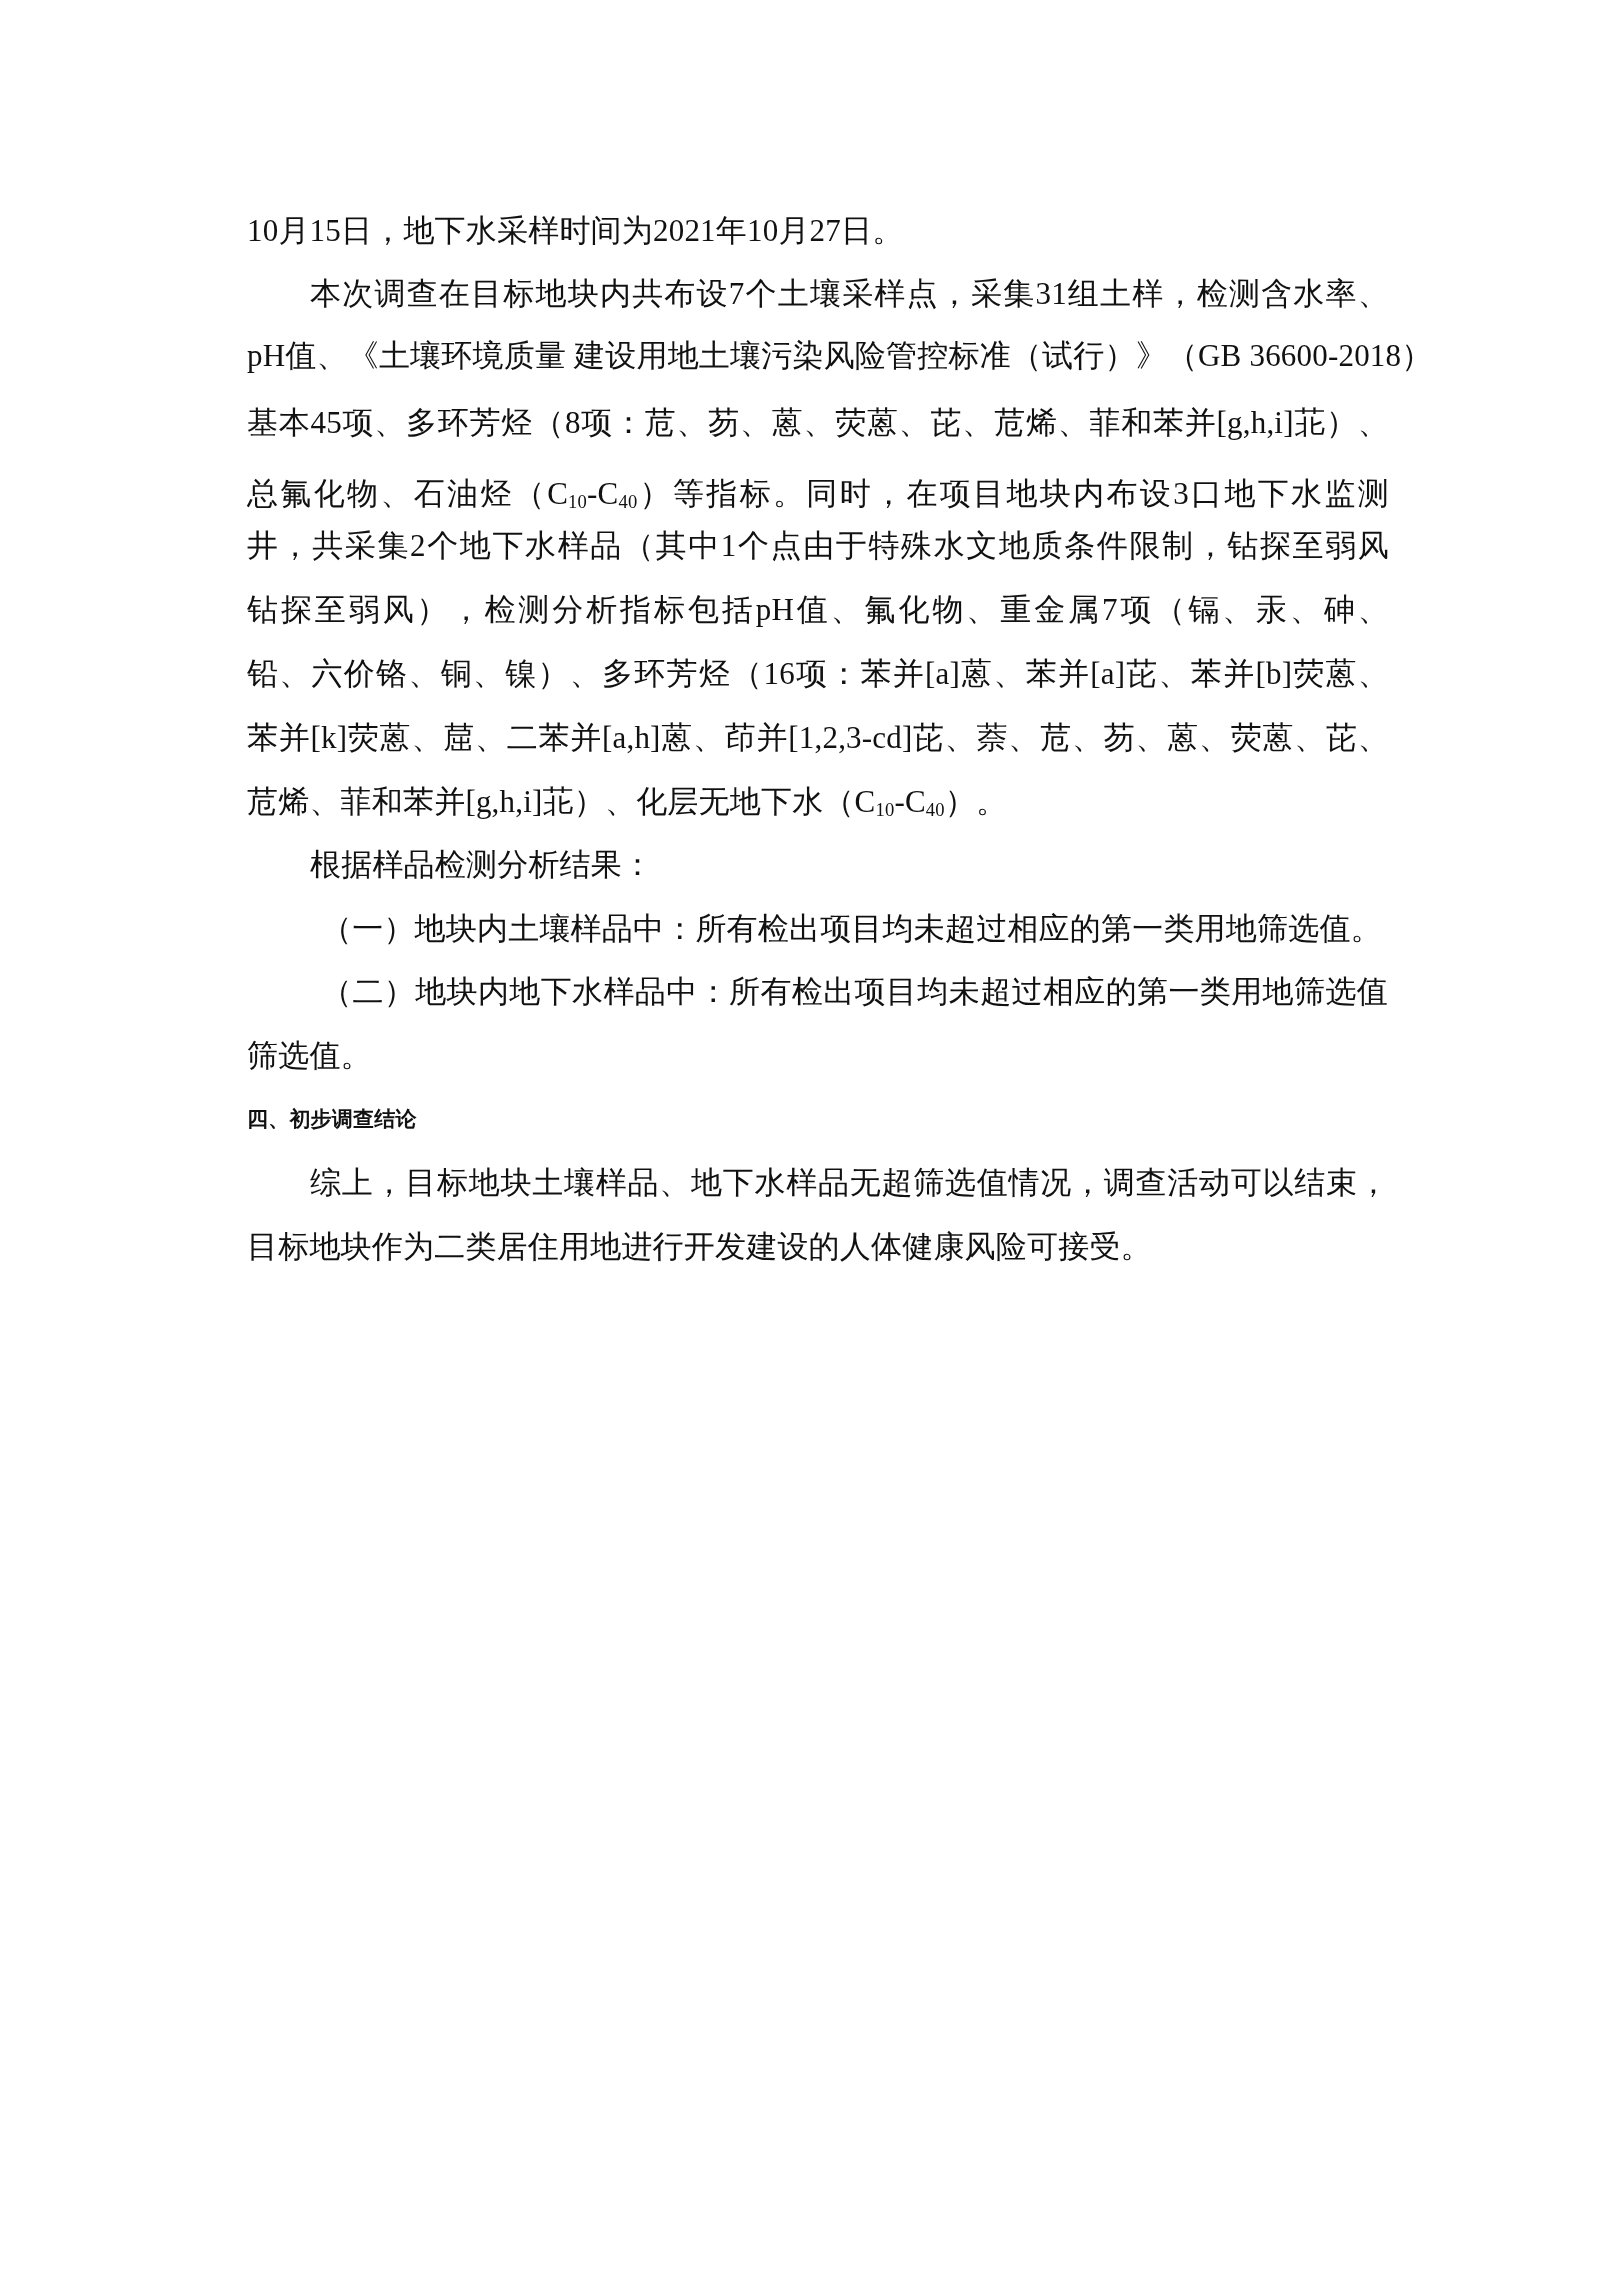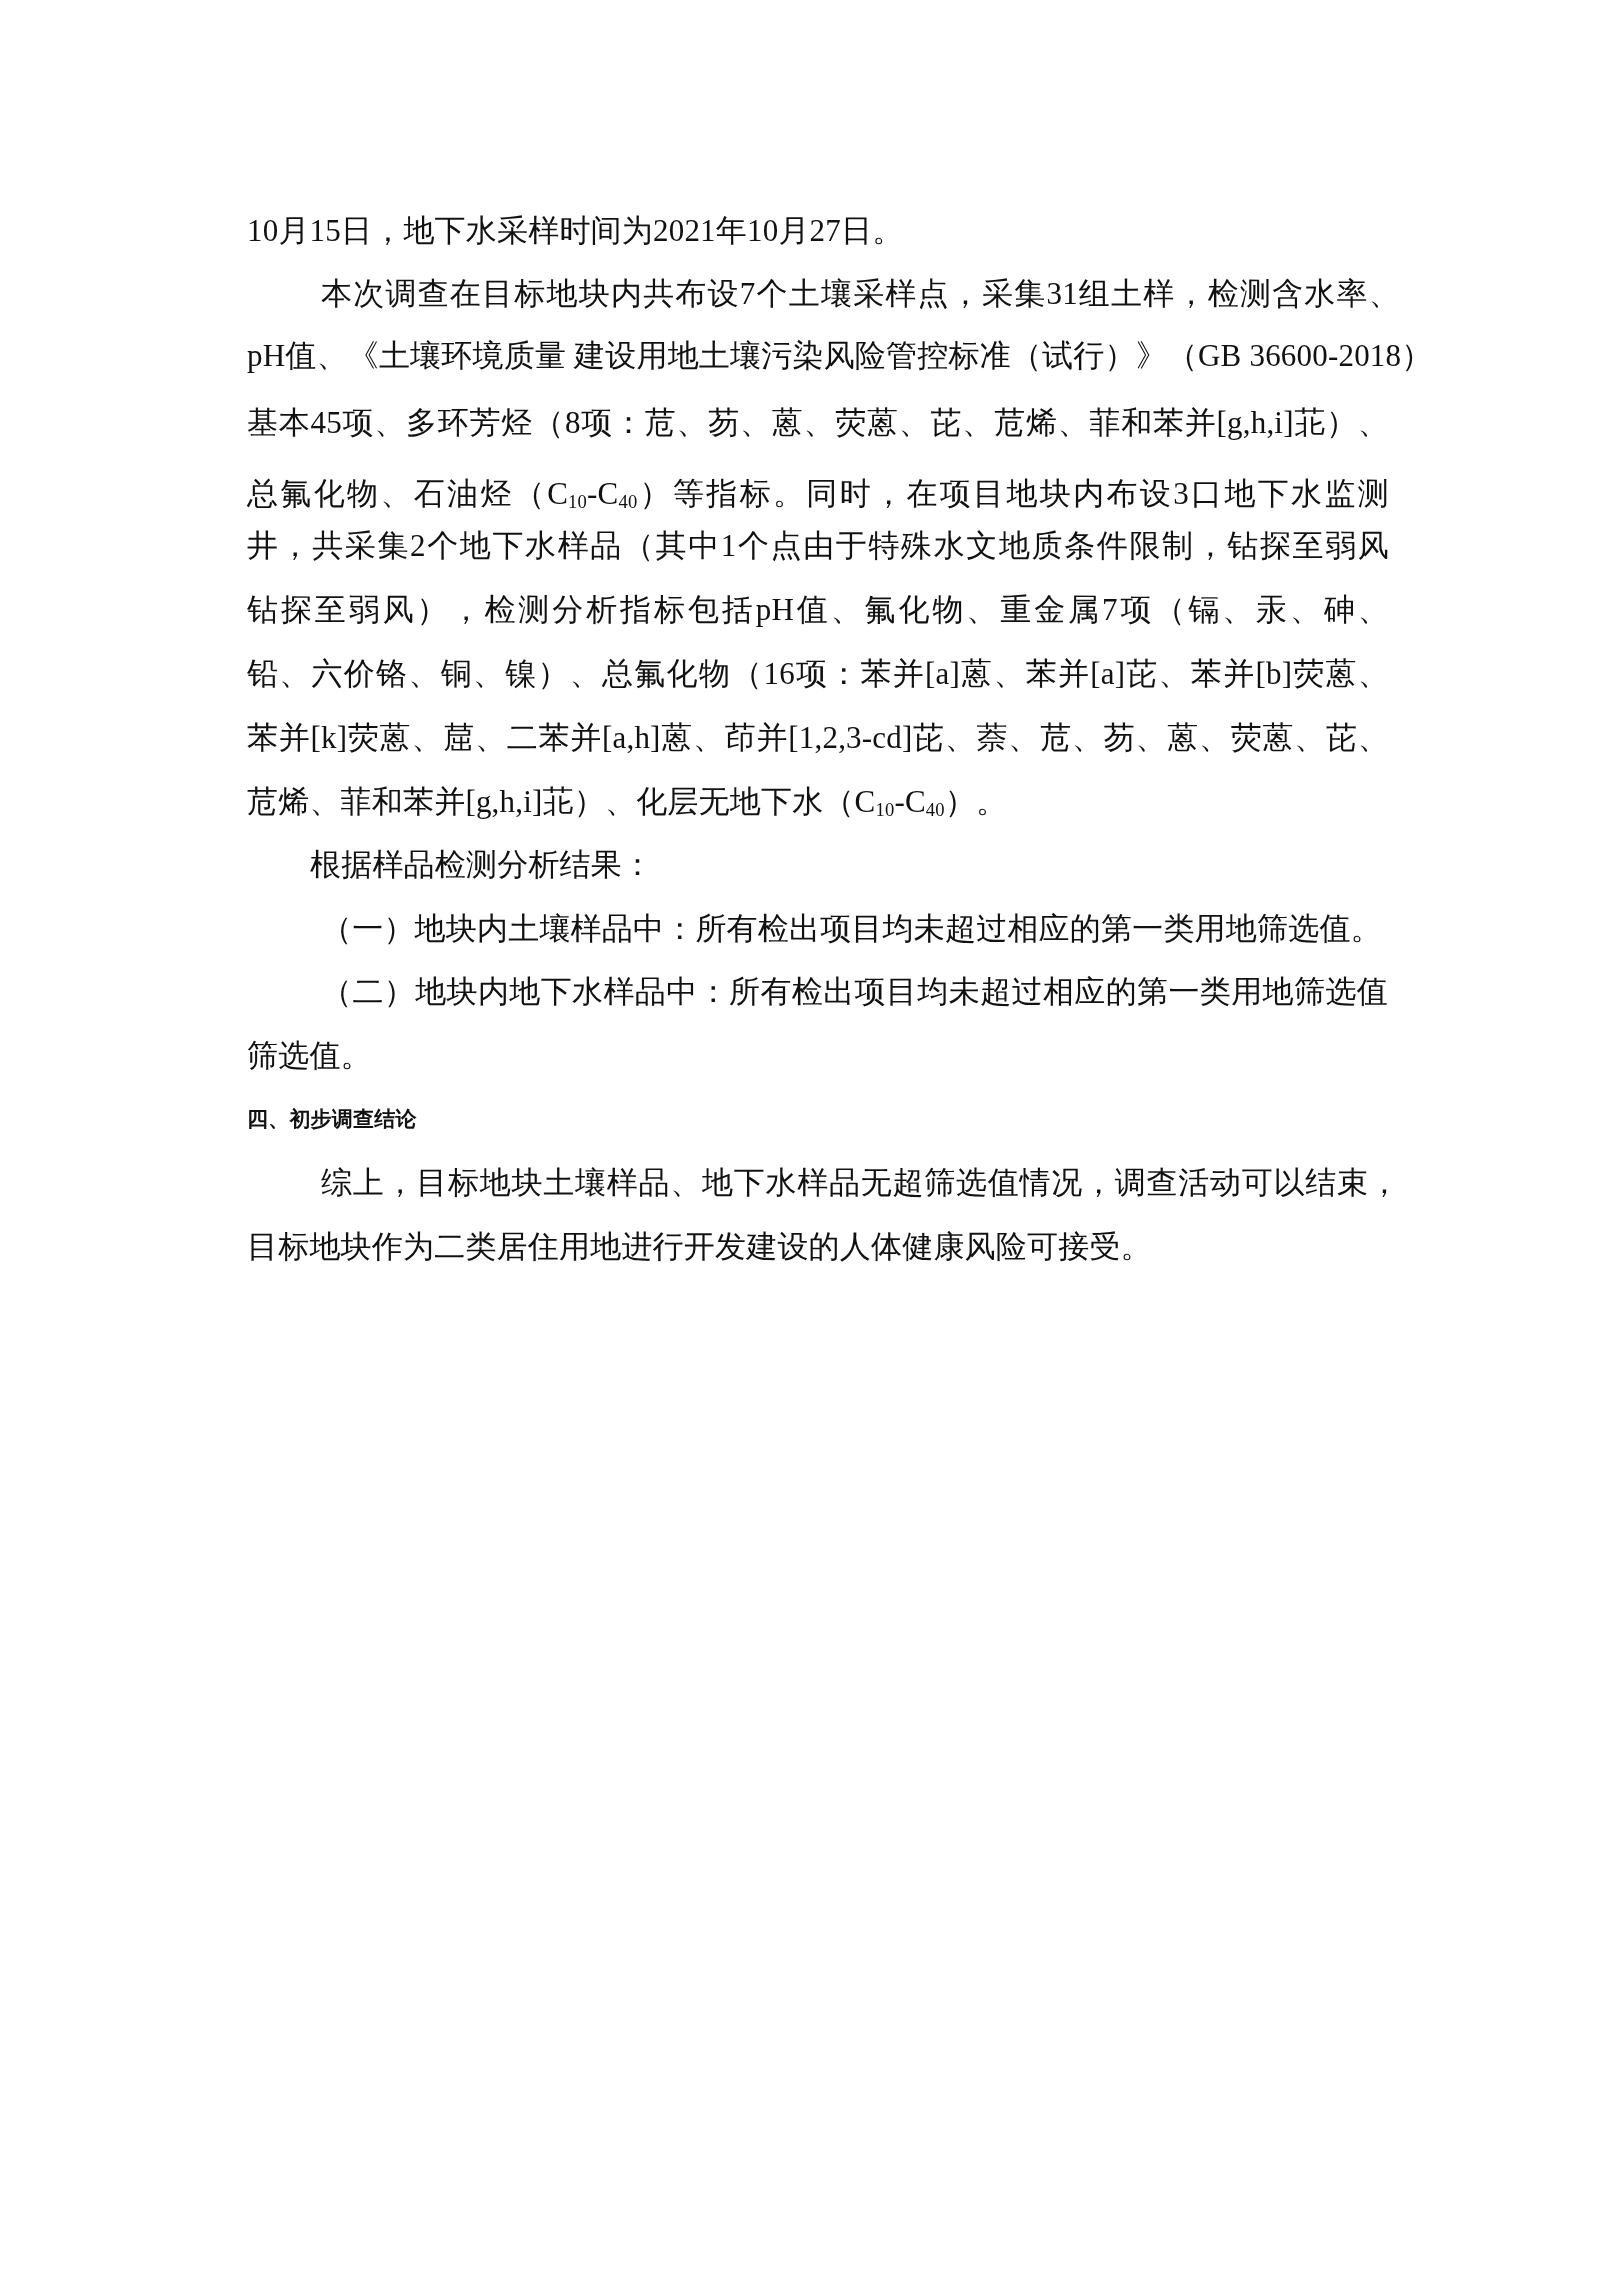--- a/index.html
+++ b/index.html
@@ -8,40 +8,40 @@
       position: absolute; left: 247px; top: 0; width: 1142px;
       font-family: "Liberation Serif", "DejaVu Serif", serif;
       color: #111111; font-size: 31px;
     }
     .line {
       position: absolute; left: 0; height: 43px; line-height: 43px;
       white-space: nowrap; letter-spacing: 0.2px;
     }
     .just { width: 1142px; text-align: justify; text-align-last: justify; }
     .indent { left: 63px; }
-    .indent.just { width: 1079px; margin-left: 11px; }
+    .indent.just { width: 1079px; }
     .indent2 { left: 74px; }
     .heading { font-weight: bold; font-family: "DejaVu Sans", "Liberation Sans", sans-serif; font-size: 21px; }
     sub { font-size: 60%; vertical-align: -3.9px; line-height: 0; }
   </style>
 </head>
 <body>
 
 <div class="page">
   <div class="line" style="top:209px">10月15日，地下水采样时间为2021年10月27日。</div>
 
   <div class="line indent just" style="top:272px">本次调查在目标地块内共布设7个土壤采样点，采集31组土样，检测含水率、</div>
   <div class="line just" style="top:334px">pH值、《土壤环境质量  建设用地土壤污染风险管控标准（试行）》（GB 36600-2018）</div>
   <div class="line just" style="top:401px">基本45项、多环芳烃（8项：苊、芴、蒽、荧蒽、芘、苊烯、菲和苯并[g,h,i]苝）、</div>
   <div class="line just" style="top:472px">
     <span>总氟化物、石油烃（C</span><sub>10</sub><span>-C</span><sub>40</sub><span>）等指标。同时，在项目地块内布设3口地下水监测</span>
   </div>
   <div class="line just" style="top:524px">井，共采集2个地下水样品（其中1个点由于特殊水文地质条件限制，钻探至弱风</div>
   <div class="line just" style="top:588px">钻探至弱风），检测分析指标包括pH值、氟化物、重金属7项（镉、汞、砷、</div>
-  <div class="line just" style="top:652px">铅、六价铬、铜、镍）、总氟化物（16项：苯并[a]蒽、苯并[a]芘、苯并[b]荧蒽、</div>
+  <div class="line just" style="top:652px">铅、六价铬、铜、镍）、多环芳烃（16项：苯并[a]蒽、苯并[a]芘、苯并[b]荧蒽、</div>
   <div class="line just" style="top:716px">苯并[k]荧蒽、䓛、二苯并[a,h]蒽、茚并[1,2,3-cd]芘、萘、苊、芴、蒽、荧蒽、芘、</div>
   <div class="line" style="top:780px">
     <span>苊烯、菲和苯并[g,h,i]苝）、化层无地下水（C</span><sub>10</sub><span>-C</span><sub>40</sub><span>）。</span>
   </div>
 
   <div class="line indent" style="top:843px">根据样品检测分析结果：</div>
   <div class="line indent2" style="top:907px">（一）地块内土壤样品中：所有检出项目均未超过相应的第一类用地筛选值。</div>
   <div class="line indent2" style="top:970px; width:1067px; text-align:justify; text-align-last:justify;">（二）地块内地下水样品中：所有检出项目均未超过相应的第一类用地筛选值</div>
   <div class="line" style="top:1034px">筛选值。</div>
 

